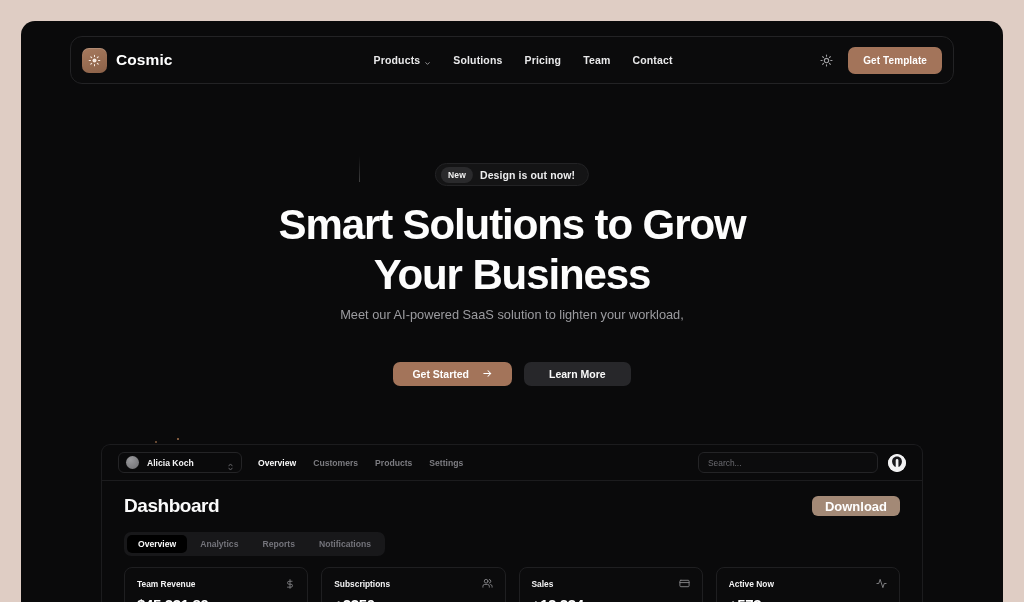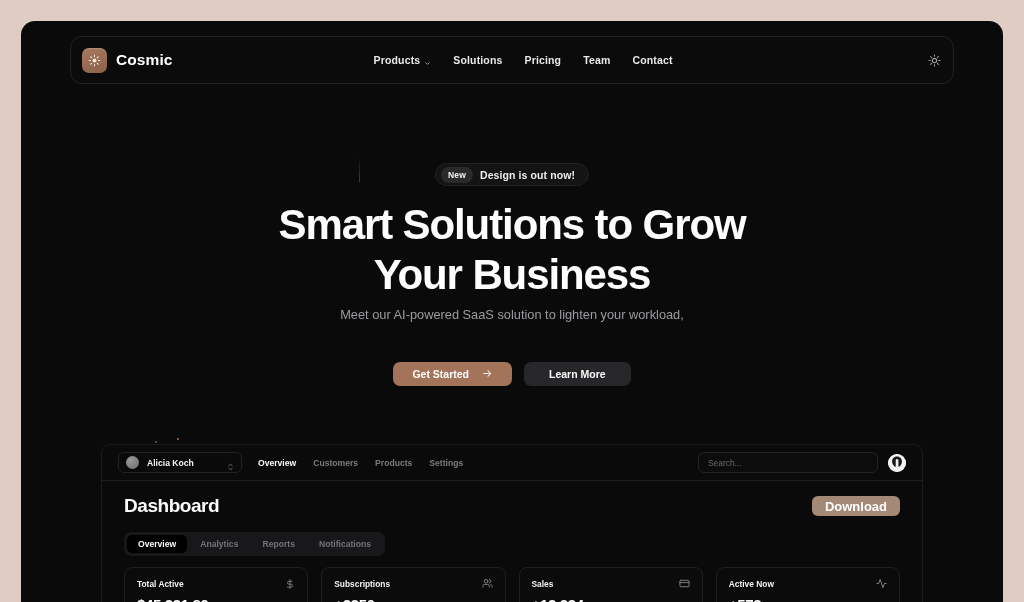--- a/index.html
+++ b/index.html
@@ -472,20 +472,21 @@
       <div class="nav-link">Contact</div>
     </div>
 
     <div class="nav-right">
       <div class="theme-toggle">
         <svg width="13" height="13" viewBox="0 0 24 24" fill="none" stroke="#c9c9cc" stroke-width="2" stroke-linecap="round">
           <circle cx="12" cy="12" r="4"></circle>
           <path d="M12 1.8v2.2M12 20v2.2M1.8 12h2.2M19.8 12h2.4M4.9 4.9l1.6 1.6M17.4 17.4l1.7 1.7M19.1 4.9l-1.6 1.6M6.5 17.4l-1.6 1.7"></path>
         </svg>
       </div>
+      <button class="btn-template">Get Template</button>
     </div>
   </div>
 
   <div id="hero">
 
     <div class="hero-divider"></div>
 
     <div class="badge">
       <span class="badge-pill">New</span>
       <span class="badge-text">Design is out now!</span>
@@ -562,21 +563,21 @@
         <span class="tab active">Overview</span>
         <span class="tab">Analytics</span>
         <span class="tab">Reports</span>
         <span class="tab">Notifications</span>
       </div>
 
       <div class="card-grid">
 
         <div class="stat-card">
           <div class="stat-head">
-            <span class="stat-label">Total Active</span>
+            <span class="stat-label">Team Revenue</span>
             <span class="stat-icon">
               <svg width="10" height="10" viewBox="0 0 24 24" fill="none" stroke="#d2d2d6" stroke-width="2" stroke-linecap="round" stroke-linejoin="round">
                   <line x1="12" y1="1.5" x2="12" y2="22.5"></line>
                   <path d="M17 5.5H9.5a3.5 3.5 0 0 0 0 7h5a3.5 3.5 0 0 1 0 7H6"></path>
                 </svg>
             </span>
           </div>
           <div class="stat-value">$45,231.89</div>
         </div>
 

